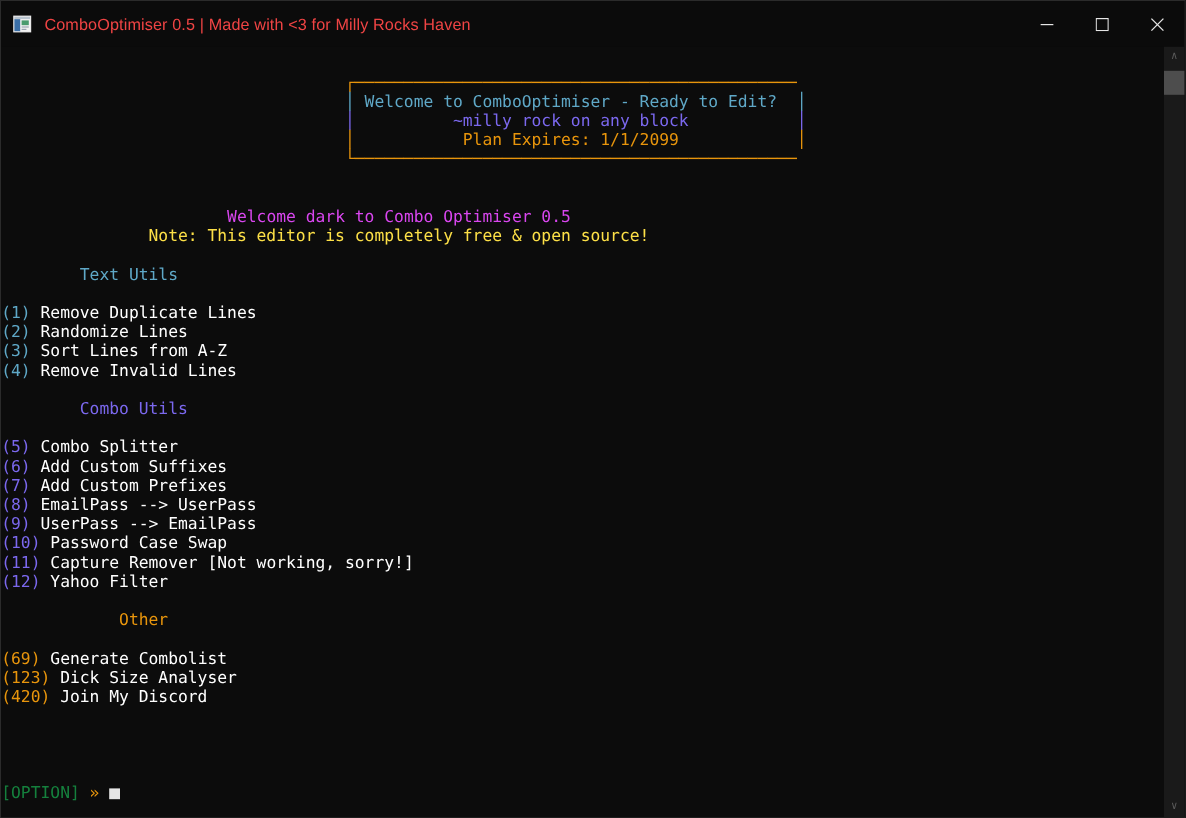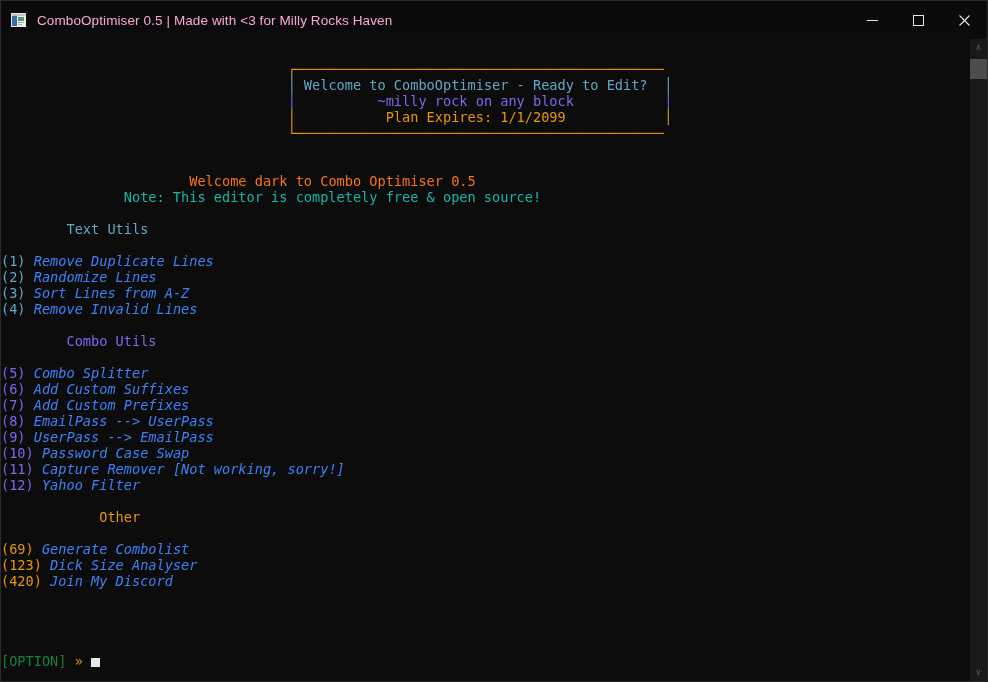--- a/index.html
+++ b/index.html
@@ -46,21 +46,21 @@
   .app-icon {
     width: 17px;
     height: 16px;
     flex: 0 0 17px;
     margin-right: 10px;
     position: relative;
   }
   .title-text {
     font-family: "Liberation Sans", sans-serif;
     font-size: 13.5px;
-    color: #f9a8d4;
+    color: #ef4444;
     white-space: nowrap;
     letter-spacing: 0.1px;
   }
   .winbtns {
     display: flex;
     flex: 0 0 auto;
     height: 38px;
   }
   .winbtn {
     width: 46px;
@@ -94,23 +94,23 @@
     left: 0;
     top: 6px;
     width: 100%;
   }
   .ln { height: 16px; white-space: pre; }
 
   
   .c-cyan   { color: #5fa8c7; }
   .c-purple { color: #7b68ee; }
   .c-orange { color: #e8950c; }
-  .c-red    { color: #f97316; }
-  .c-green  { color: #14b8a6; }
-  .c-white  { color: #3b82f6; font-style: italic; }
+  .c-red    { color: #d946ef; }
+  .c-green  { color: #fde047; }
+  .c-white  { color: #ffffff; }
   .c-blue   { color: #15803d; }
 
   .cursor {
     display: inline-block;
     width: 9px;
     height: 9px;
     background: #e6e6e6;
     vertical-align: -1px;
   }
 

